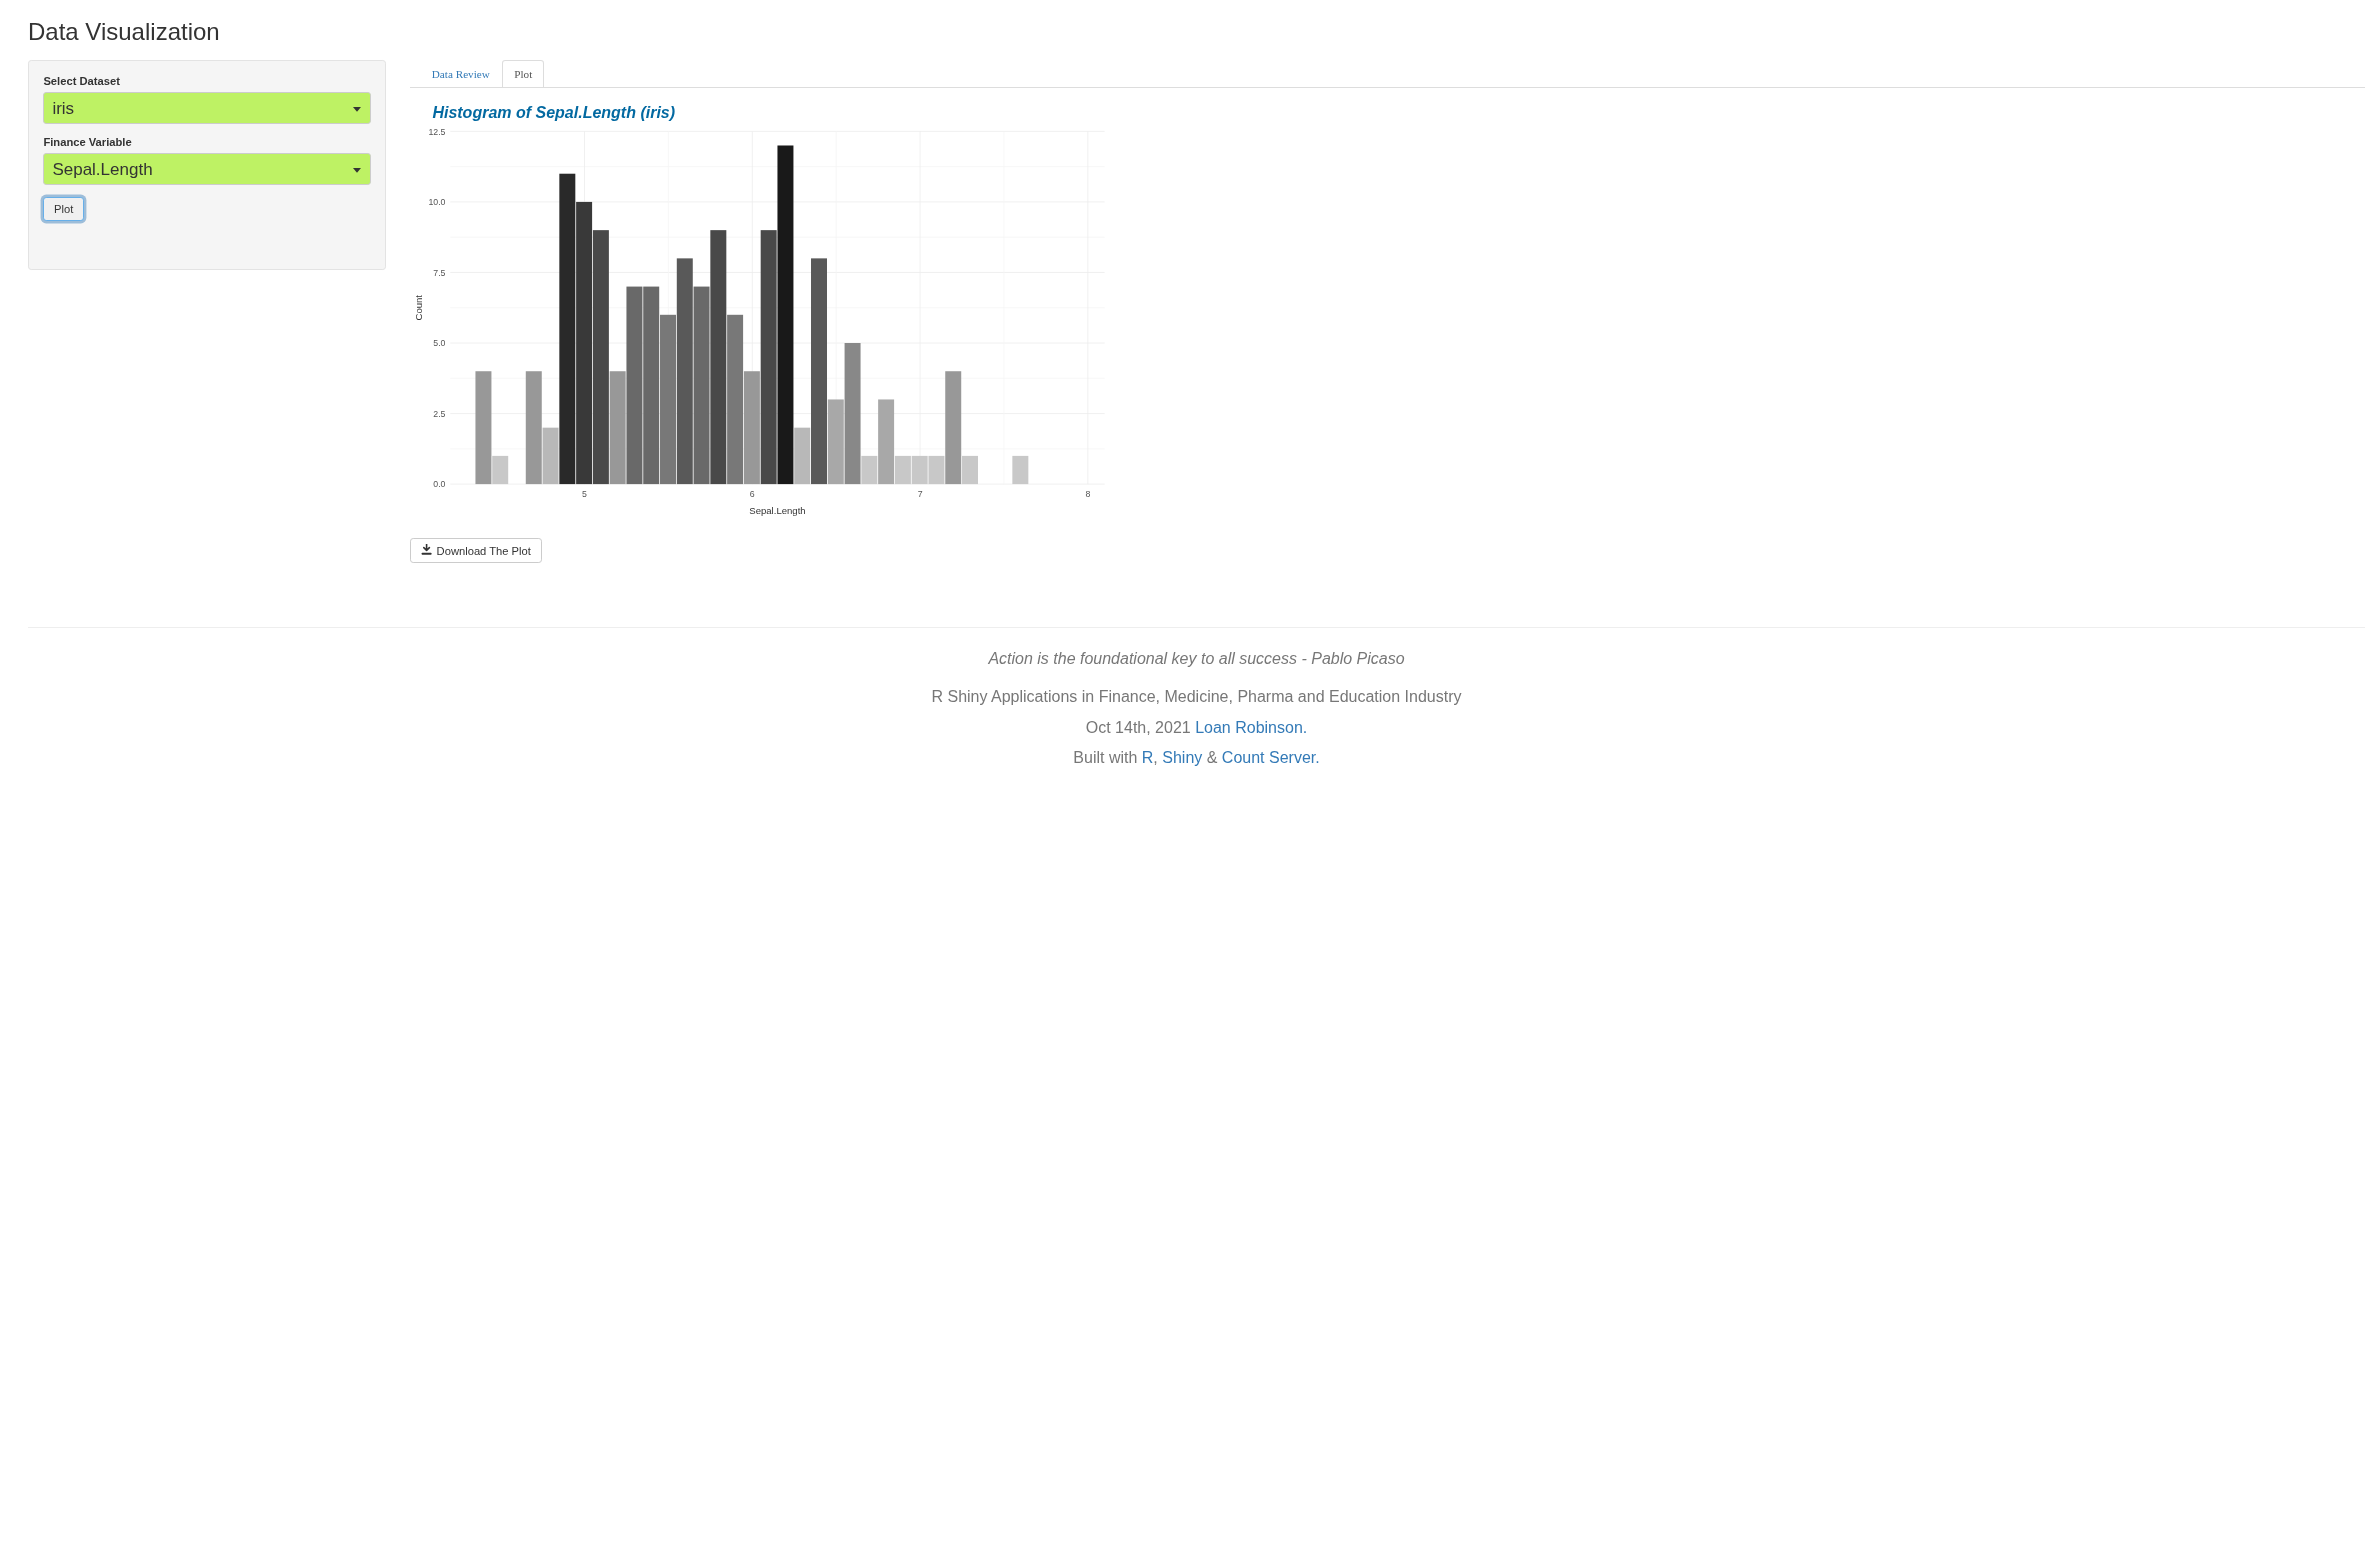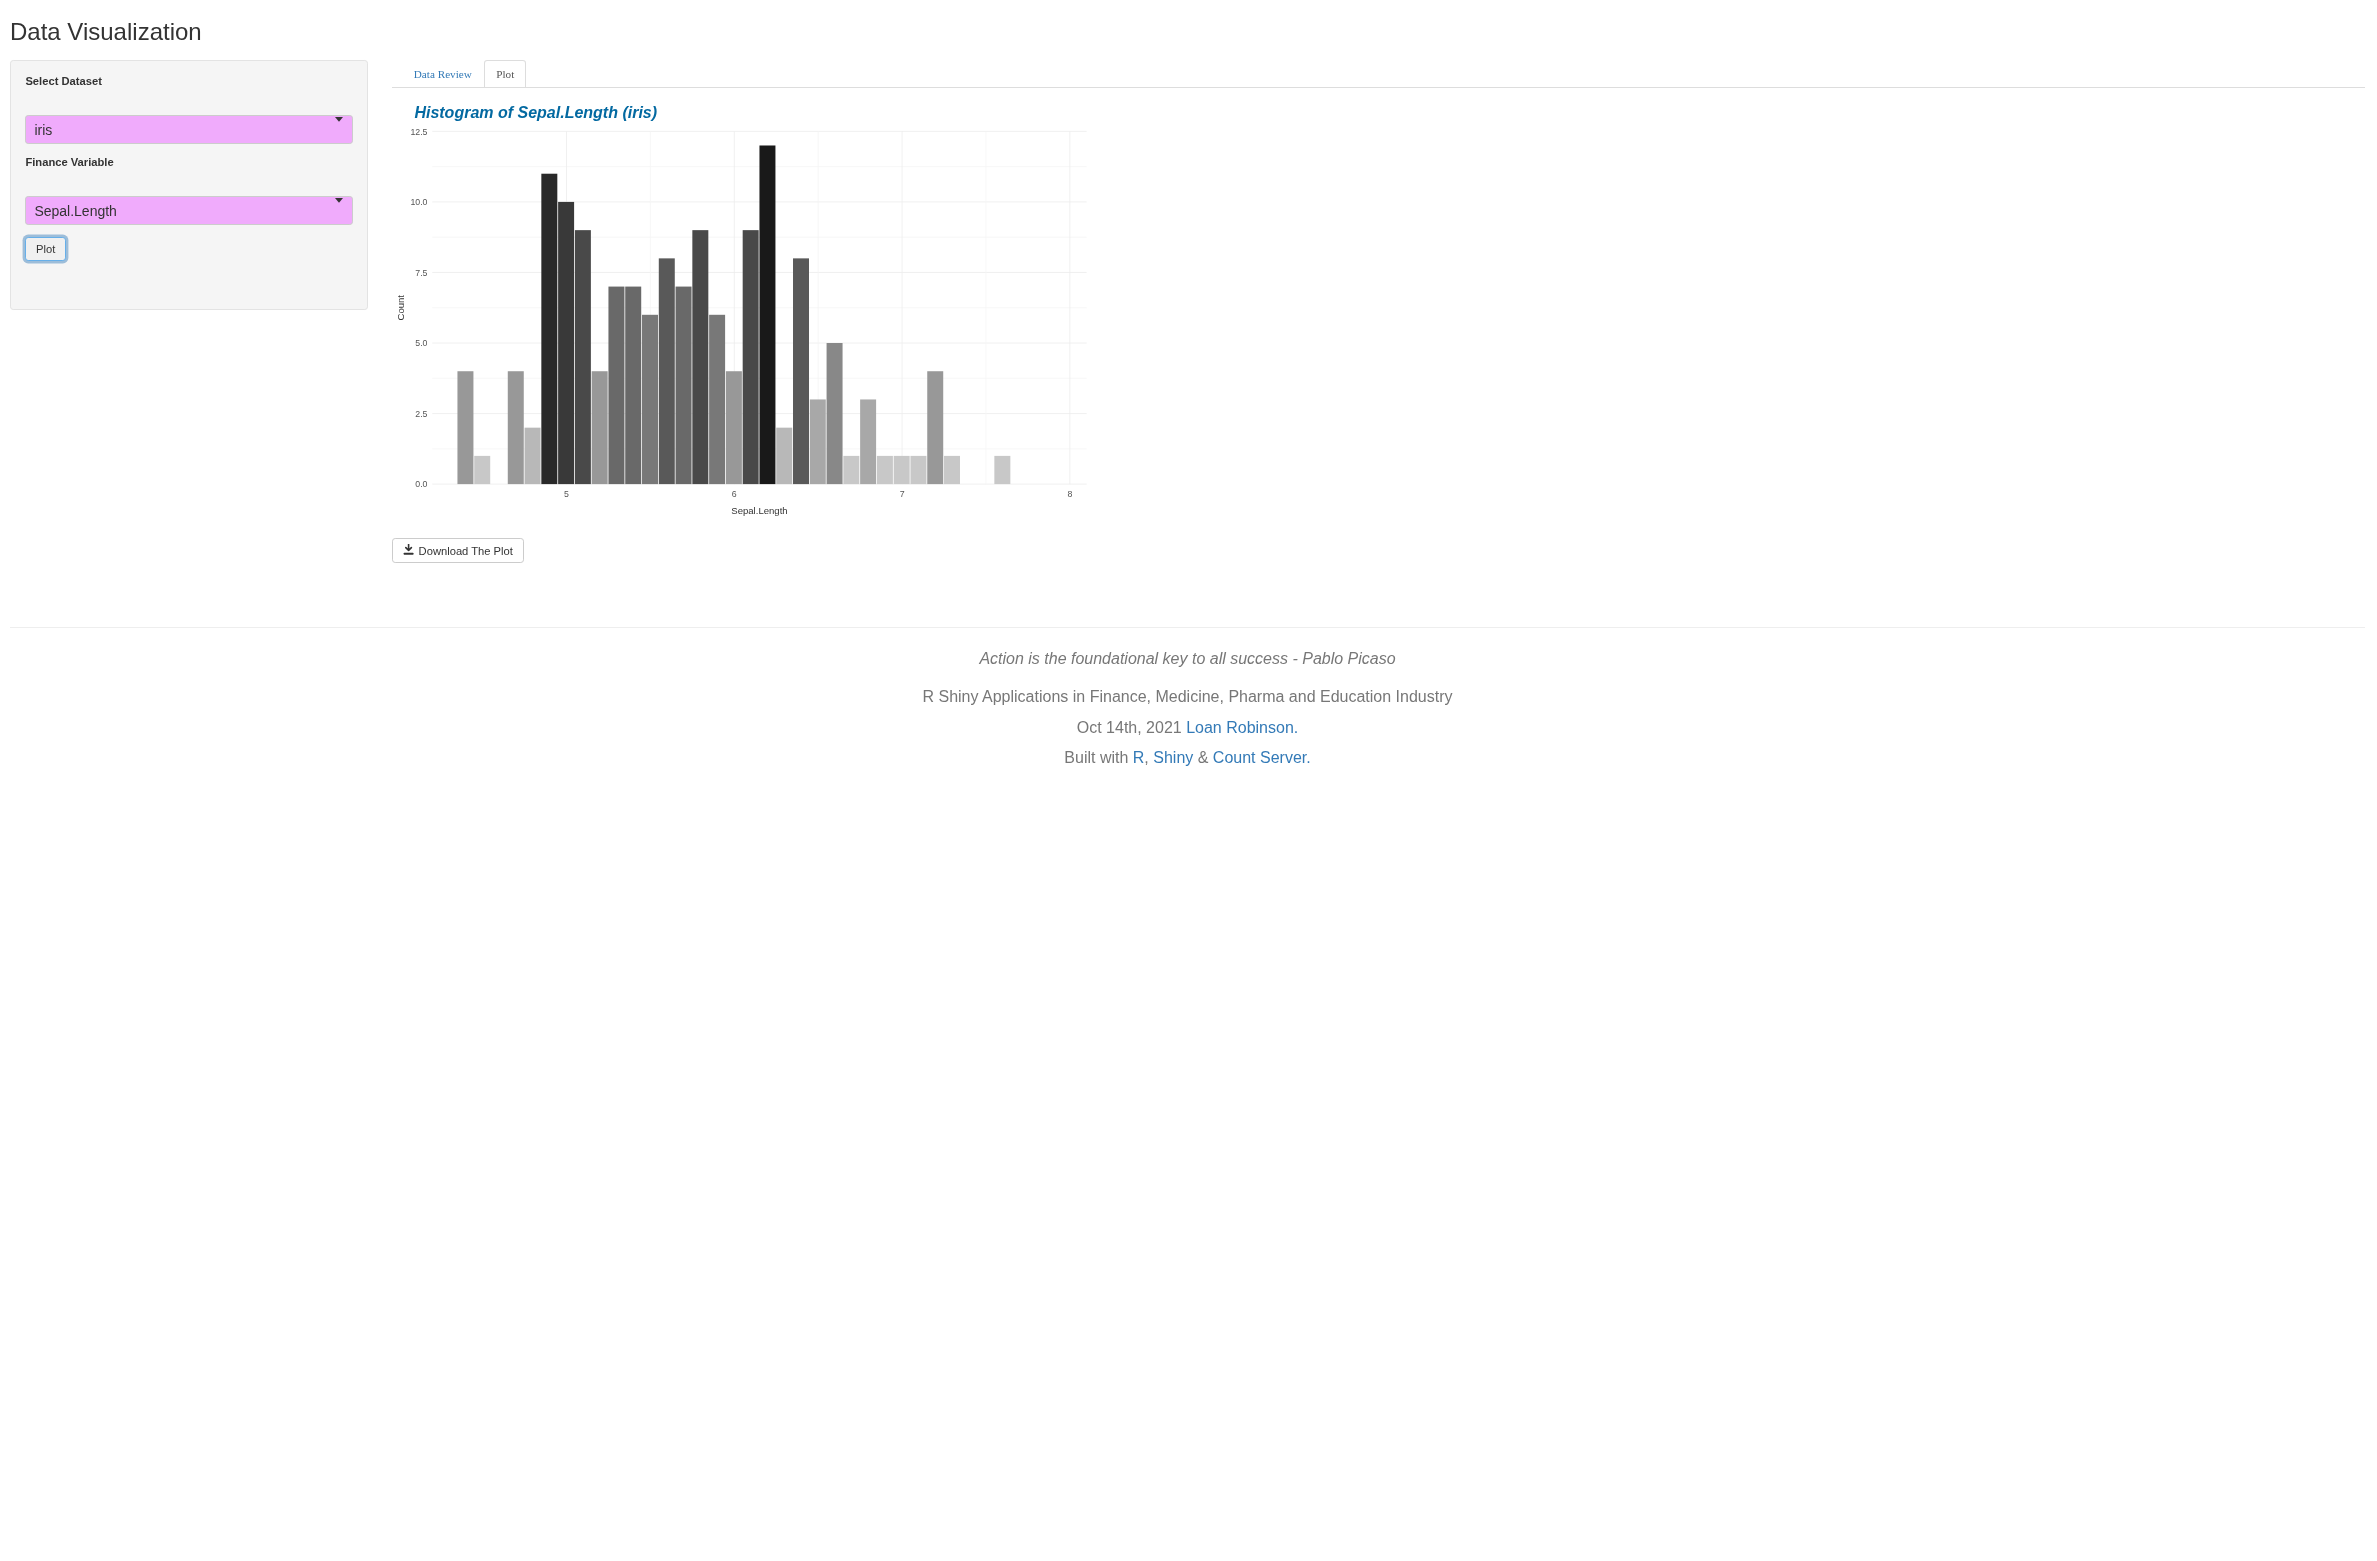--- a/index.html
+++ b/index.html
@@ -1,30 +1,29 @@
 <!DOCTYPE html>
 <html><head>
 <meta charset="utf-8">
 <style>
   * { box-sizing: border-box; }
   html, body { margin: 0; padding: 0; font-family: "Helvetica Neue", Helvetica, Arial, sans-serif; font-size: 11.2px; color: #333; background: #fff; }
-  .container { padding: 8px 12px 32px 10px; }
+  .container { padding: 8px 12px 32px 28px; }
   h2.page-title { font-size: 24px; font-weight: 500; margin: 9.6px 0 14.4px 0; color: #333; }
   .row { display: flex; gap: 24px; align-items: flex-start; }
   .sidebar { width: 32%; max-width: 358px; }
   .main   { flex: 1; }
   .well { background: #f5f5f5; border: 0.8px solid #e3e3e3; border-radius: 3.2px; padding: 14.4px 14.4px 48px 14.4px; }
   .form-group { margin-bottom: 12px; }
   .form-group label { display: block; font-weight: 700; margin-bottom: 4.8px; }
   .select-wrap { position: relative; }
   .select-wrap select {
-    width: 100%; background: #f0abfc; border: 0.8px solid #ccc; border-radius: 3.2px;
-    padding: 5.6px 24px 5.6px 8px; font-size: 14px; appearance: none; -webkit-appearance: none;
+    width: 100%; background: #bef264; border: 0.8px solid #ccc; border-radius: 3.2px;
+    padding: 5.6px 24px 5.6px 8px; font-size: 17px; appearance: none; -webkit-appearance: none;
     color: #333;
-    margin-top: 23px;
   }
   .select-wrap .caret {
     position: absolute; right: 9.6px; top: 50%; transform: translateY(-50%);
     pointer-events: none;
   }
   .btn {
     display: inline-flex; align-items: center; gap: 4.8px;
     background: #fff; border: 0.8px solid #ccc; border-radius: 3.2px;
     padding: 4.8px 9.6px; font-size: 11.2px; color: #333; cursor: pointer;
   }

